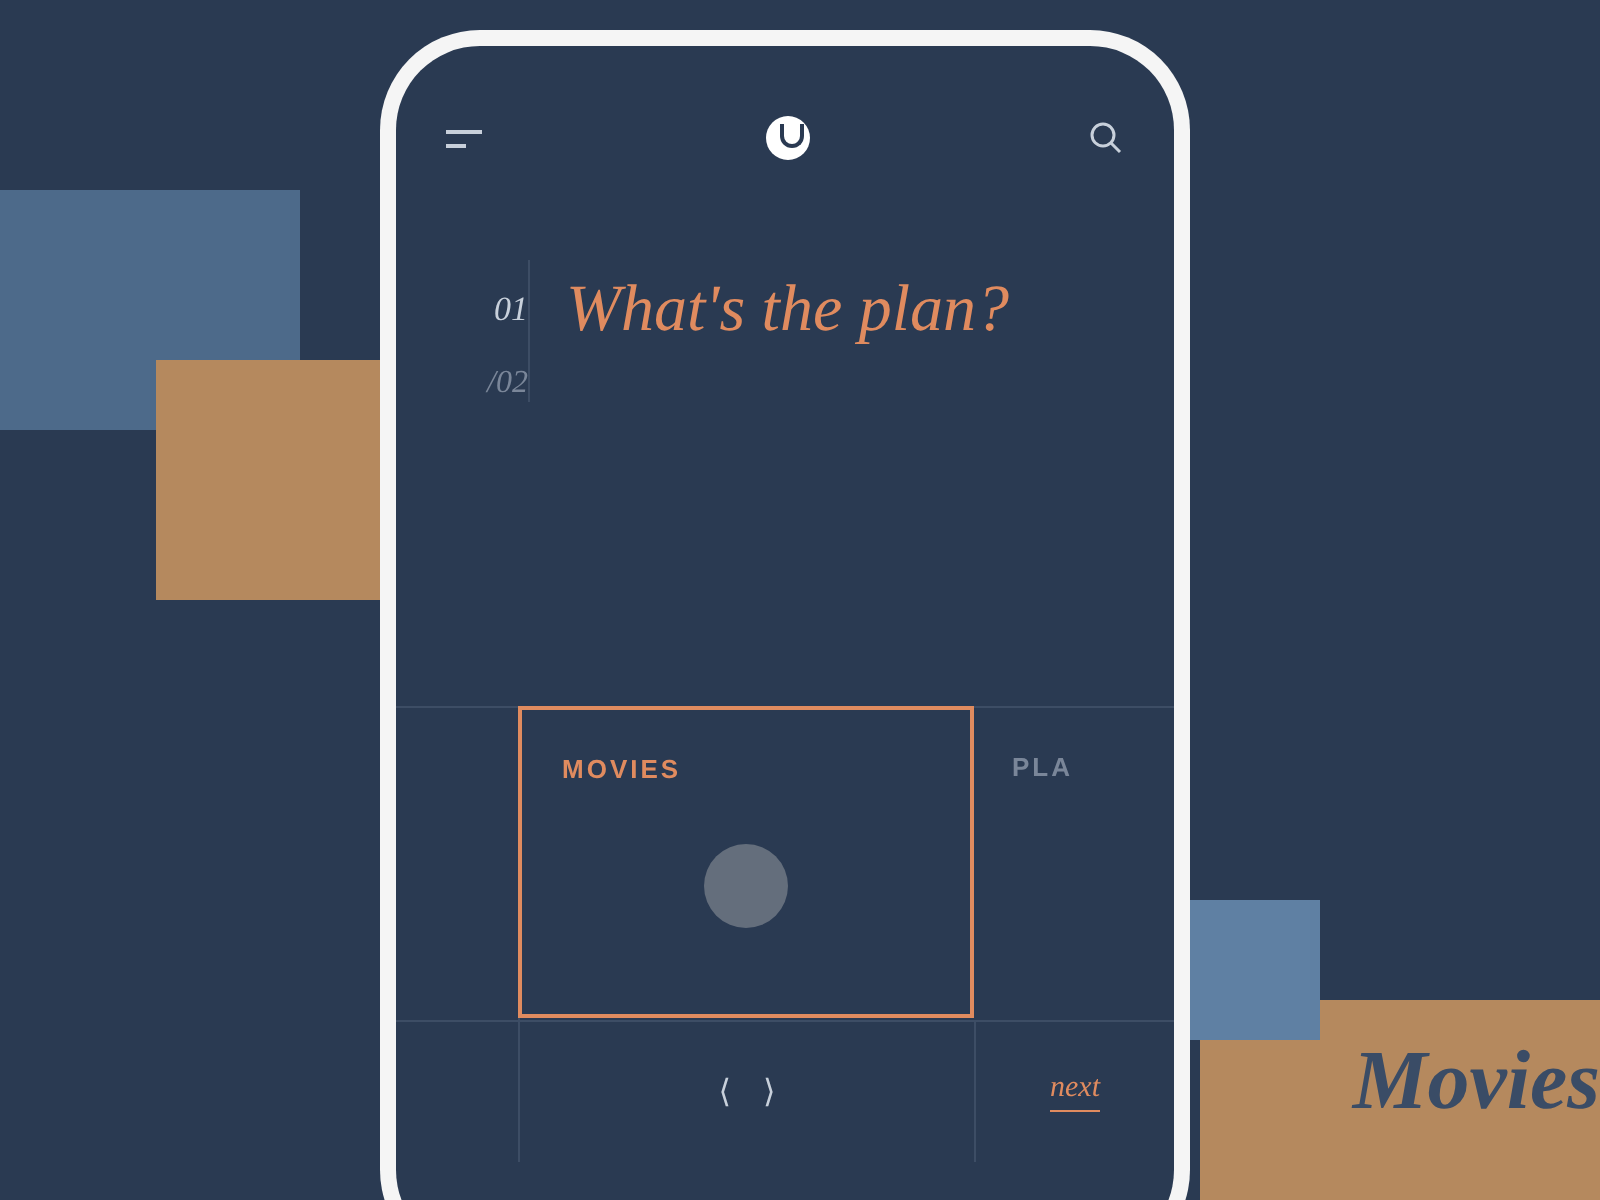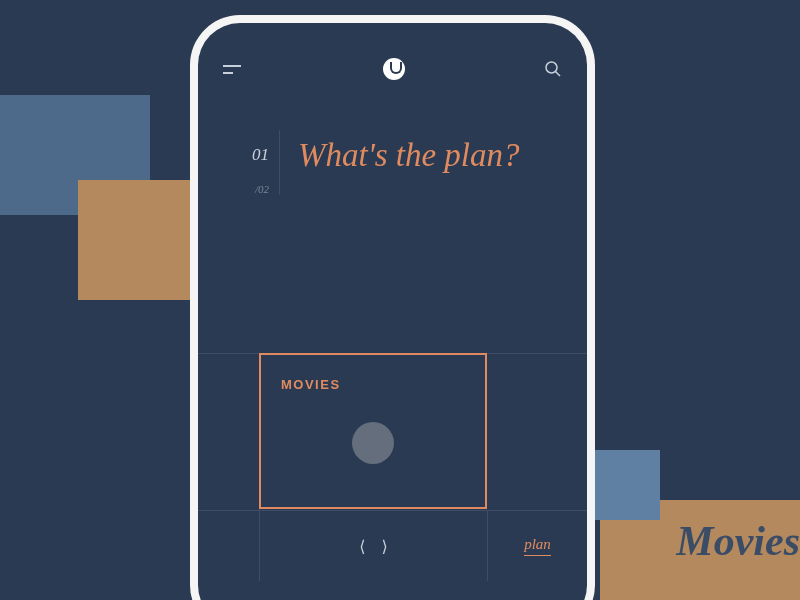--- a/index.html
+++ b/index.html
@@ -123,36 +123,35 @@
   position: relative;
 }
 .search-icon svg { display: block; }
 
 
 .main {
   display: flex;
   margin-top: 30px;
 }
 .sidebar {
-  width: 82px;
+  width: 67px;
   border-right: 1px solid #3d4d65;
   padding-top: 15px;
   text-align: right;
-  padding-right: 10px;
 }
 .step-current {
   font-family: Georgia, serif;
   font-style: italic;
   font-size: 17px;
   color: #c8d0db;
 }
 .step-total {
   font-family: Georgia, serif;
   font-style: italic;
-  font-size: 11px;
+  font-size: 16px;
   color: #7a8699;
   margin-top: 18px;
 }
 .heading {
   padding: 5px 20px 0 18px;
   font-family: Georgia, "Times New Roman", serif;
   font-style: italic;
   font-weight: normal;
   font-size: 33px;
   line-height: 1.25;
@@ -283,27 +282,30 @@
       </div>
       <div class="heading">What's the plan?</div>
     </div>
 
     <div class="carousel">
       <div class="card-gutter"></div>
       <div class="card active">
         <div class="card-label">MOVIES</div>
         <div class="dot"></div>
       </div>
+      <div class="card-second">
+        <div class="card-label">PLA</div>
+      </div>
     </div>
 
     <div class="footer">
       <div class="footer-gutter"></div>
       <div class="footer-nav">
         <span class="chev">⟨</span>
         <span class="chev">⟩</span>
       </div>
       <div class="footer-next">
-        <span class="next-btn">plan</span>
+        <span class="next-btn">next</span>
       </div>
     </div>
 
   </div>
 </div>
 
 </body></html>

